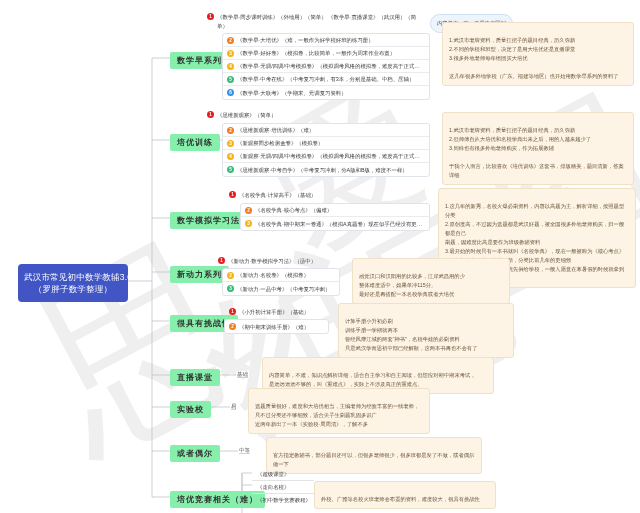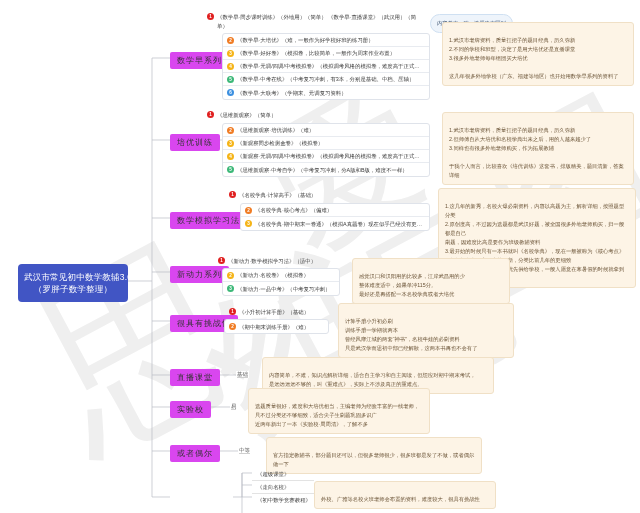--- a/index.html
+++ b/index.html
@@ -33,27 +33,28 @@
     border-radius:4px;
     text-align:center;
     font-size:8.5px;
     line-height:12px;
     padding:7px 6px;
     letter-spacing:.2px;
   }
 
   
   .branch{
-    background:#d946ef;
+    background:#86efac;
     color:#333;
     font-size:8px;
     line-height:11px;
     padding:3px 7px;
     border-radius:2px;
     letter-spacing:1px;
+    font-weight:bold;
   }
 
   
   .group{
     position:absolute;
     border:1px solid #dfe3ea;
     border-radius:3px;
     background:#fff;
     box-sizing:border-box;
   }
@@ -192,20 +193,23 @@
   </div>
   <div class="node branch" style="left:170px;top:369px;">
     <span>直播课堂</span>
   </div>
   <div class="node branch" style="left:170px;top:401px;">
     <span>实验校</span>
   </div>
   <div class="node branch" style="left:170px;top:445px;">
     <span>或者偶尔</span>
   </div>
+  <div class="node branch" style="left:170px;top:491px;">
+    <span>培优竞赛相关（难）</span>
+  </div>
 
   <div class="leaf-top" style="left:207px;top:13px;width:215px;">
     <span class="badge" style="background:#e02020">1</span>
     <span>
       <span class="sub">《数学早·同步课时训练》（外地用）（简单）</span>
       <span class="sub">《数学早·直播课堂》（武汉用）（简单）</span>
     </span>
   </div>
 
   <div class="note blue" style="left:430px;top:14px;">

